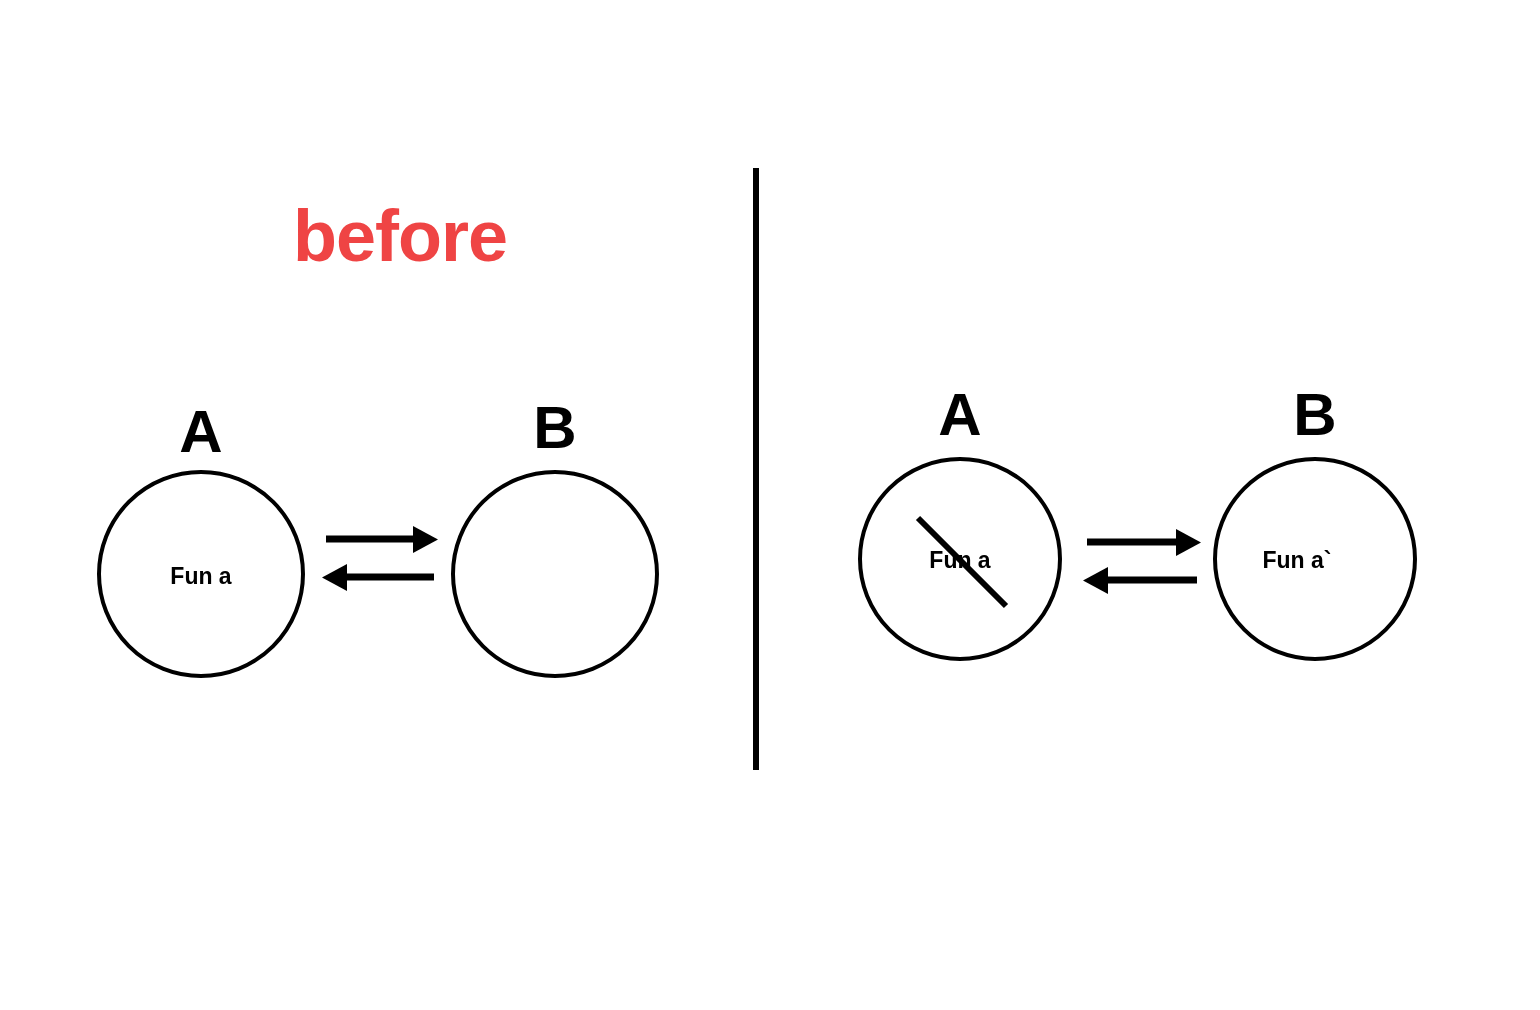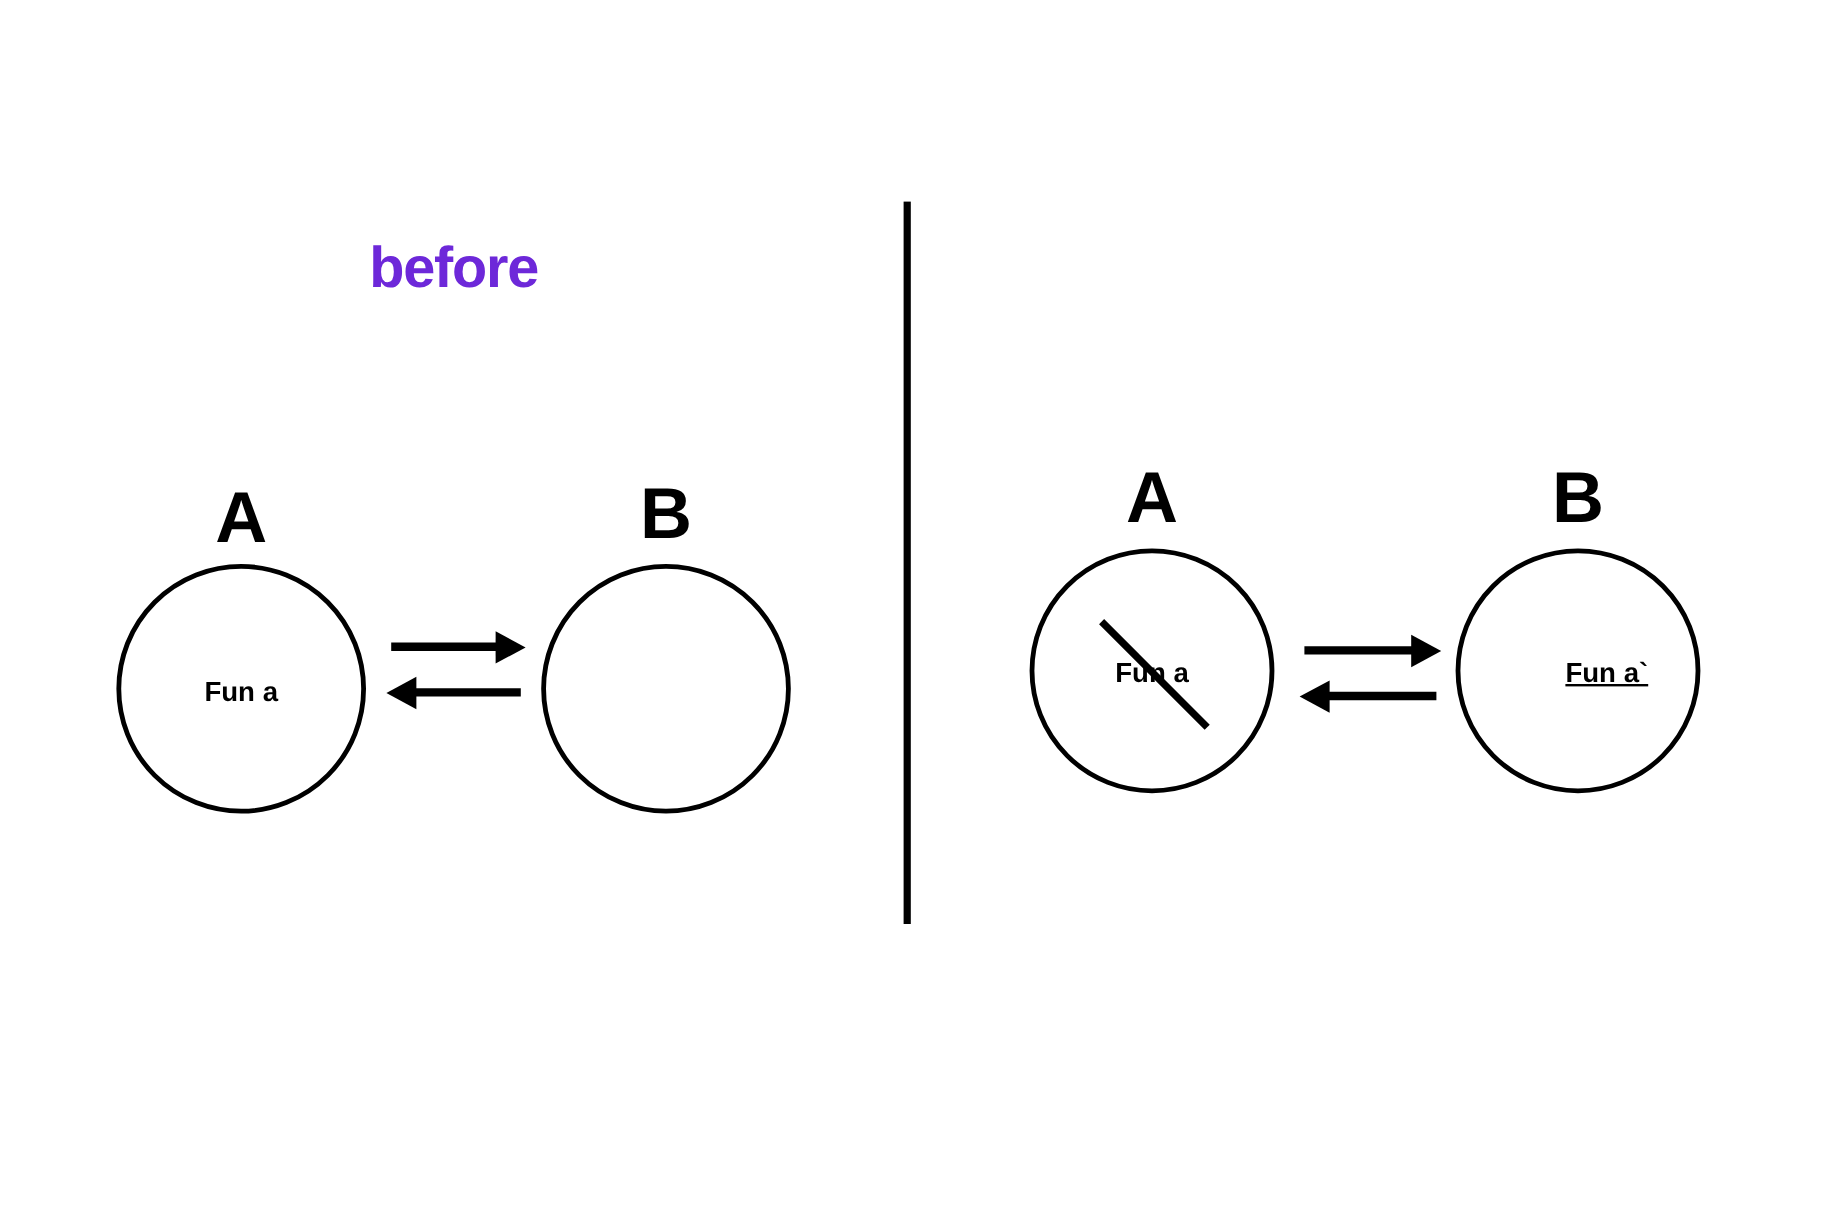--- a/index.html
+++ b/index.html
@@ -17,25 +17,26 @@
     width: 1540px;
     height: 1010px;
     background: #ffffff;
     overflow: hidden;
   }
 
   
   .panel-title {
     position: absolute;
     font-weight: bold;
-    font-size: 48px;
+    font-size: 72px;
     line-height: 1;
     letter-spacing: -1px;
     white-space: nowrap;
-    color: #6d28d9;
+    color: #ef4444;
+    padding-left: 22px;
   }
   #title-before { left: 0px;   top: 200px; width: 756px;  text-align: center; }
   #title-after  { left: 756px; top: 200px; width: 784px;  text-align: center; }
 
   
   #divider {
     position: absolute;
     left: 753px;
     top: 168px;
     width: 6px;
@@ -84,21 +85,21 @@
   #node-before-b .node-content { left: 451px; top: 565px; width: 208px; }
 
   
   #node-after-a .node-circle  { left: 858px; top: 457px; width: 204px; height: 204px; }
   #node-after-a .node-label   { left: 858px; top: 385px; width: 204px; }
   #node-after-a .node-content { left: 858px; top: 549px; width: 204px; }
 
   
   #node-after-b .node-circle  { left: 1213px; top: 457px; width: 204px; height: 204px; }
   #node-after-b .node-label   { left: 1213px; top: 385px; width: 204px; }
-  #node-after-b .node-content { left: 1236px; top: 549px; width: 206px; text-decoration: underline; }
+  #node-after-b .node-content { left: 1194px; top: 549px; width: 206px; }
 
   
   #strike-after-a {
     position: absolute;
     left: 858px;
     top: 457px;
     width: 204px;
     height: 204px;
     pointer-events: none;
   }

